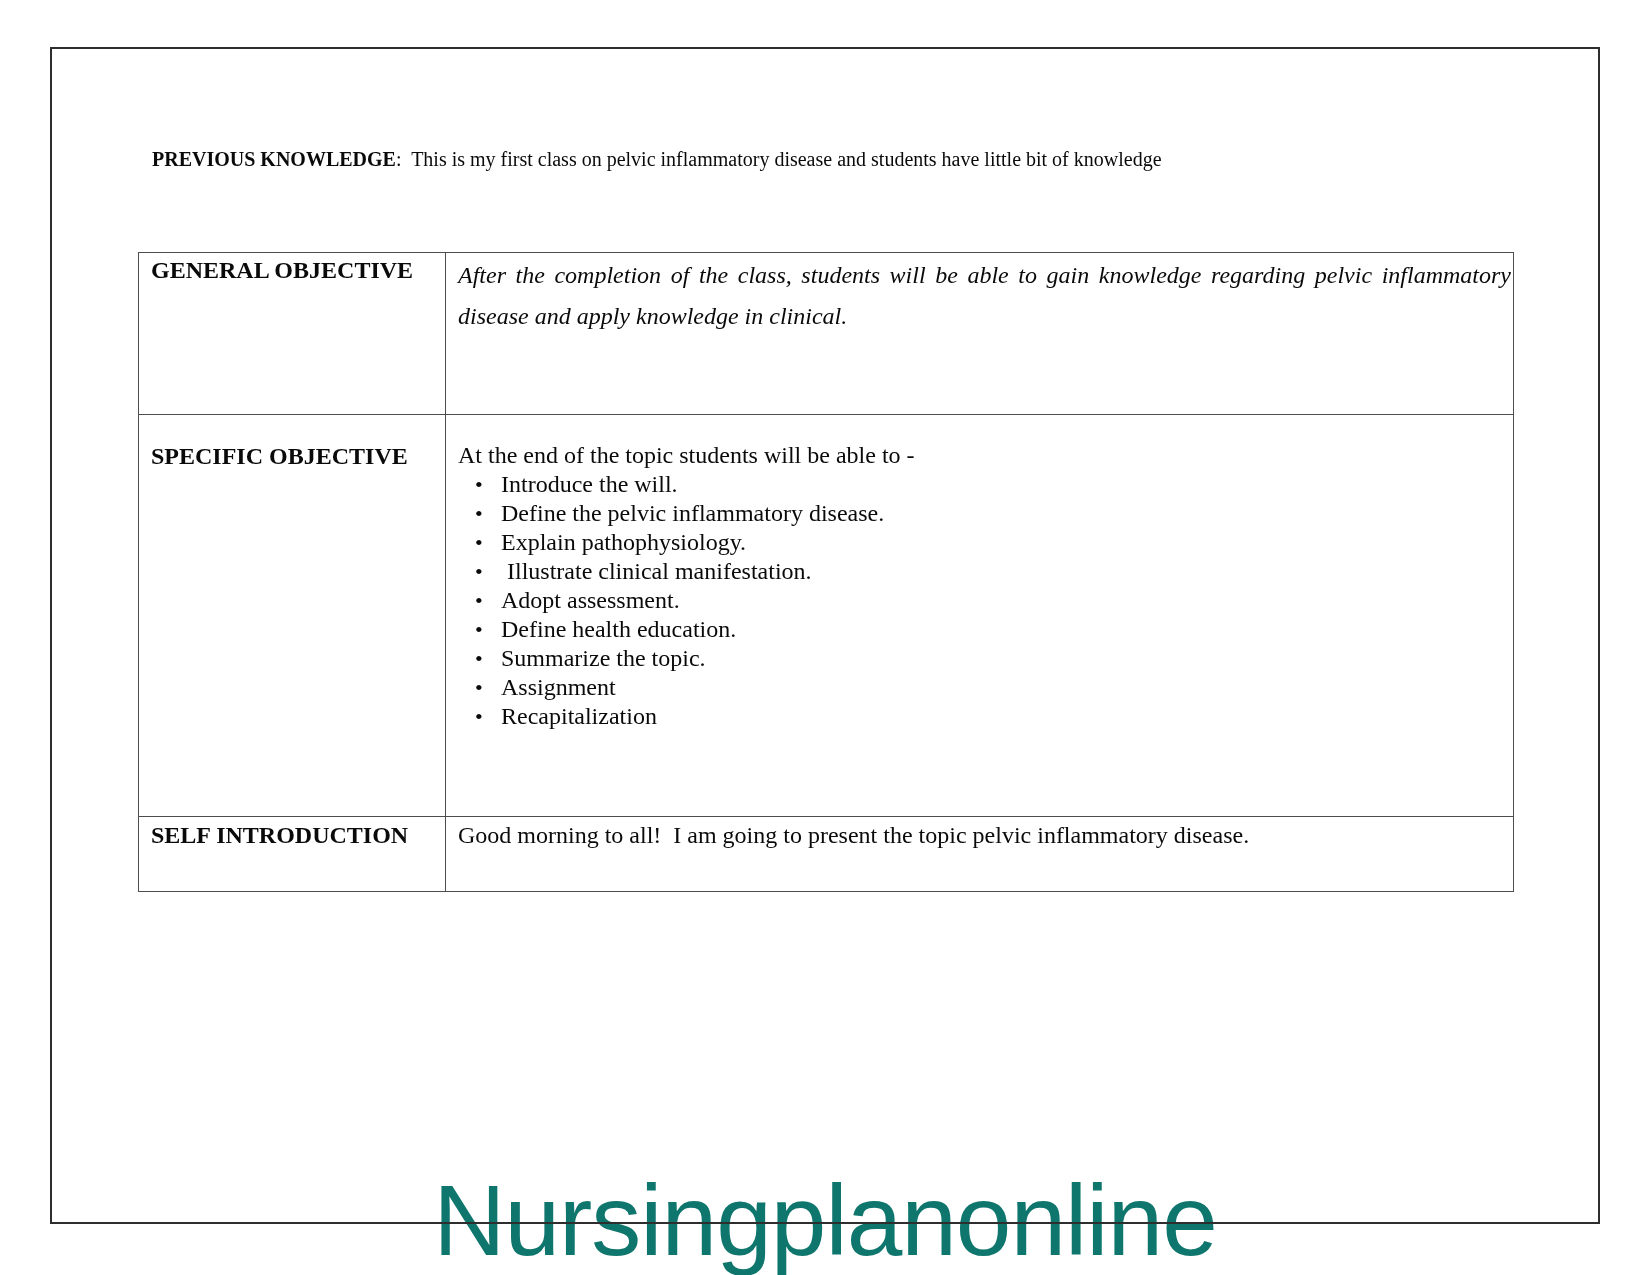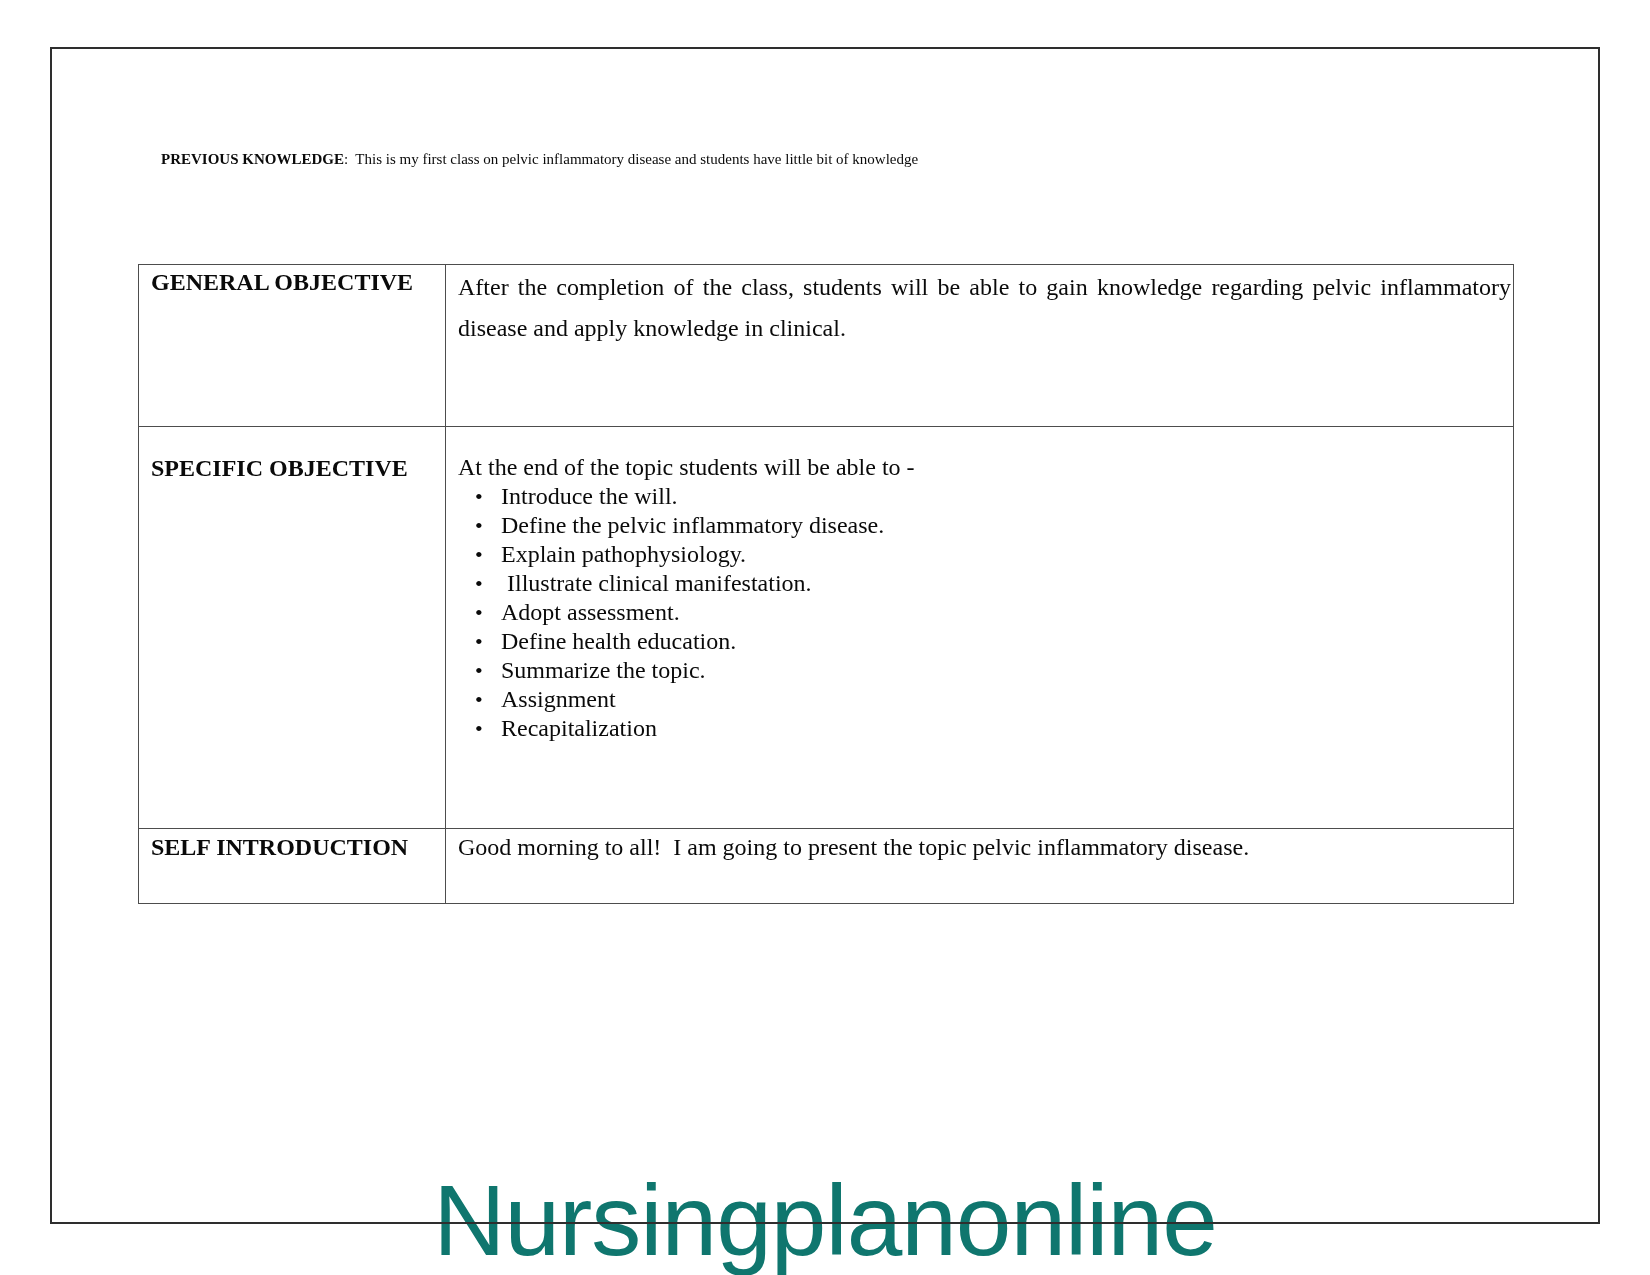--- a/index.html
+++ b/index.html
@@ -24,52 +24,51 @@
     border: 2px solid #2e2e2e;
     box-sizing: border-box;
     background: transparent;
     z-index: 1;
   }
   .intro {
     position: absolute;
     left: 152px;
     top: 144px;
     width: 1365px;
-    font-size: 15px;
+    font-size: 20px;
     line-height: 31px;
     z-index: 2;
-    margin-left: 9px;
   }
   .intro .line { white-space: pre-wrap; }
   .intro .lead-label { font-weight: bold; }
 
   table.objectives {
     position: absolute;
     left: 138px;
-    top: 264px;
+    top: 252px;
     width: 1375px;
     border-collapse: collapse;
     table-layout: fixed;
     font-size: 24px;
     z-index: 2;
   }
   table.objectives td {
     border: 1.5px solid #4d4d4d;
     vertical-align: top;
     padding: 2px 2px 4px 12px;
     box-sizing: border-box;
   }
   td.col-label { width: 307px; font-weight: bold; line-height: 31px; }
   td.col-content { width: 1068px; padding-left: 18px; }
 
   tr.r1 { height: 162px; }
   tr.r2 { height: 402px; }
   tr.r3 { height: 75px; }
 
-  tr.r1 td.col-content { line-height: 41px; padding-right: 2px; }
+  tr.r1 td.col-content { line-height: 41px; padding-right: 2px; font-style: italic; }
   tr.r1 .cell-line-justify {
     text-align: justify;
     text-align-last: justify;
     white-space: normal;
   }
   tr.r2 td { padding-top: 26px; }
   tr.r2 td.col-content { line-height: 29px; }
   tr.r3 td { padding-top: 3px; }
   tr.r3 td.col-content { line-height: 31px; }
 

